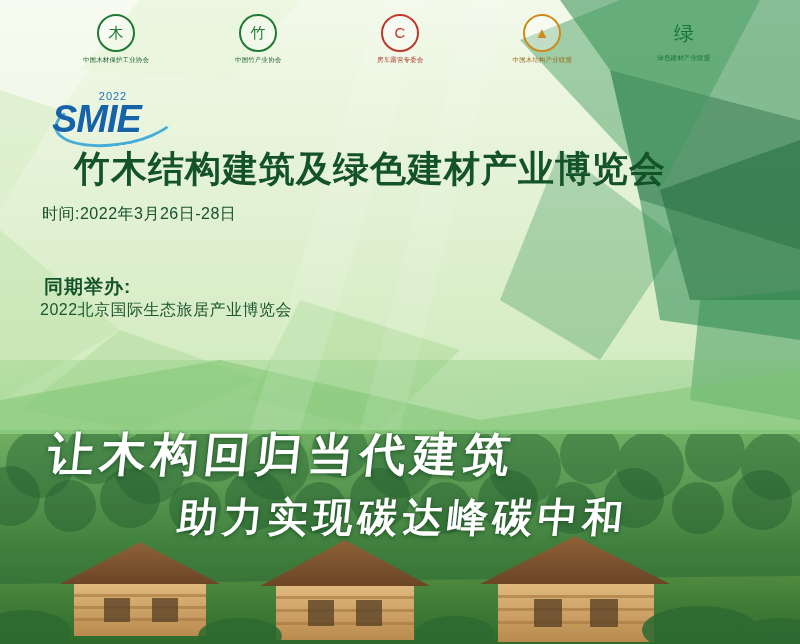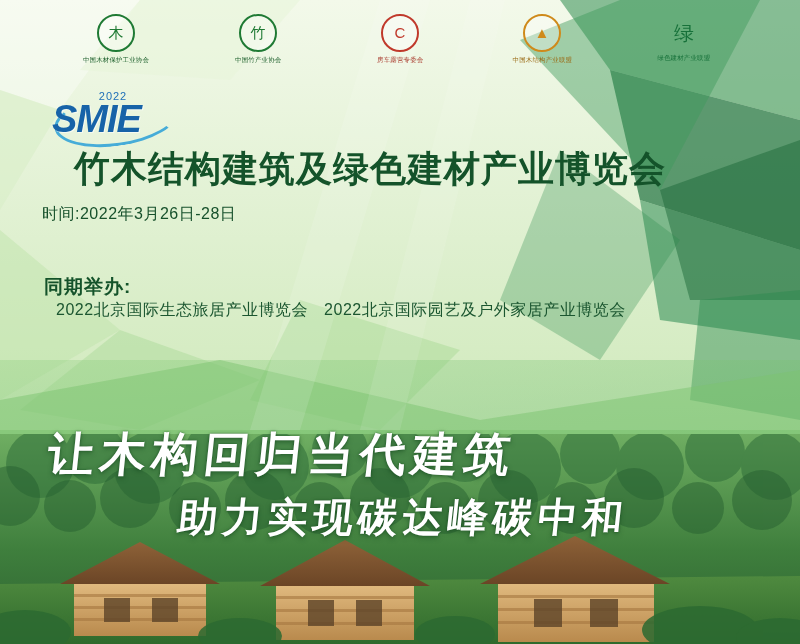--- a/index.html
+++ b/index.html
@@ -146,24 +146,24 @@
     position: absolute;
     left: 44px; top: 274px;
     font-size: 19px;
     font-weight: bold;
     color: #14532a;
     letter-spacing: 1px;
     z-index: 7;
   }
   .concurrent-list {
     position: absolute;
-    left: 56px; top: 300px;
+    left: 40px; top: 300px;
     z-index: 7;
     display: flex;
-    flex-direction: row;
+    flex-direction: column;
     gap: 16px;
   }
   .concurrent-list div {
     font-size: 16px;
     color: #1b5630;
     letter-spacing: .5px;
   }
 
   
   .slogan-1 {
@@ -278,21 +278,20 @@
 
   <div class="title-2">竹木结构建筑及绿色建材产业博览会</div>
 
   <div class="meta">
     <span>时间:2022年3月26日-28日</span>
   </div>
 
   <div class="concurrent-title">同期举办:</div>
   <div class="concurrent-list">
     <div>2022北京国际生态旅居产业博览会</div>
-    <div>2022北京国际园艺及户外家居产业博览会</div>
   </div>
 
   <div class="scene">
     <svg viewBox="0 0 800 210" xmlns="http://www.w3.org/2000/svg">
       <defs>
         <linearGradient id="forest" x1="0" y1="0" x2="0" y2="1">
           <stop offset="0%" stop-color="#6fae62"></stop>
           <stop offset="55%" stop-color="#3f7f3d"></stop>
           <stop offset="100%" stop-color="#2c6130"></stop>
         </linearGradient>

